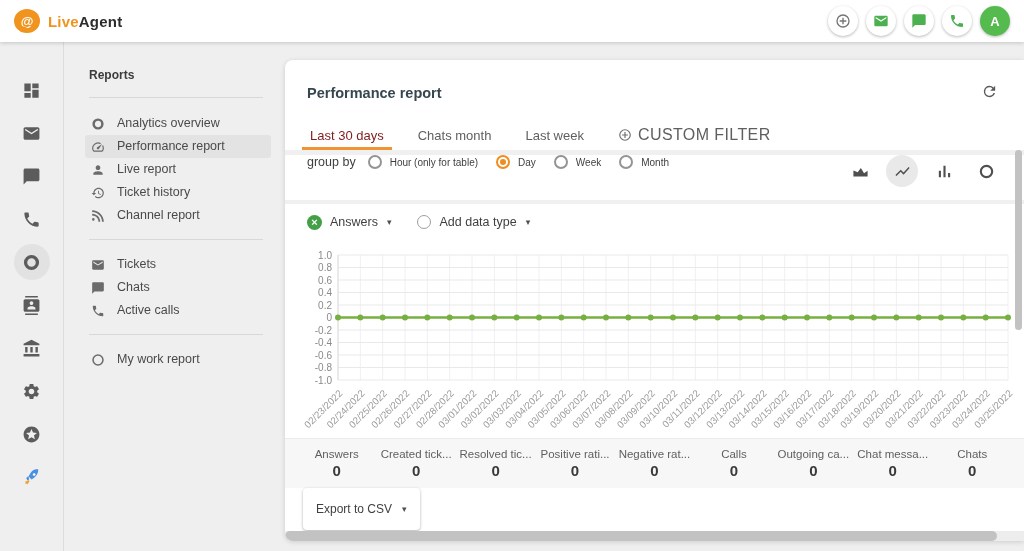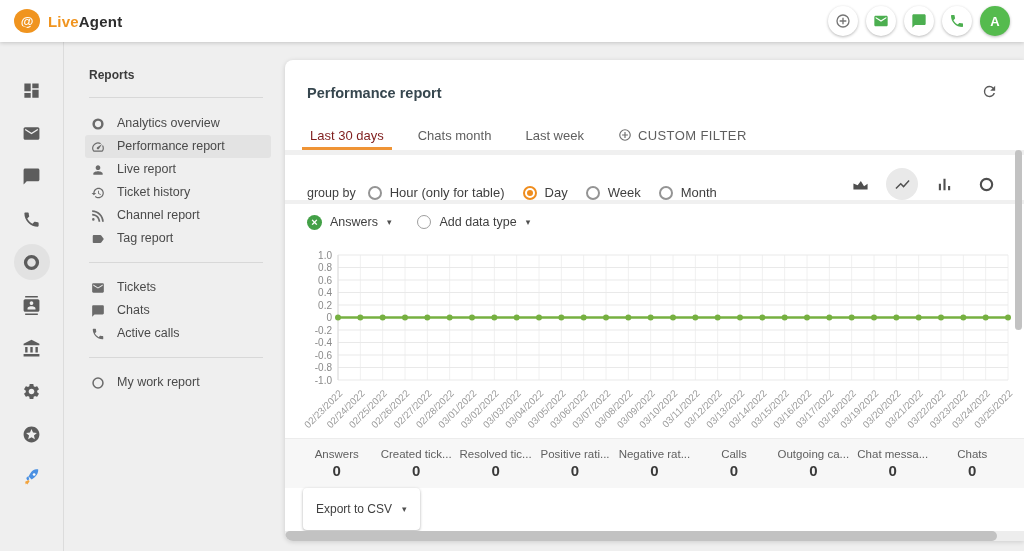--- a/index.html
+++ b/index.html
@@ -52,30 +52,30 @@
   .card-head{height:60px;display:flex;align-items:center;padding:6px 26px 0 22px;box-sizing:border-box}
   .page-title{font-size:14.5px;font-weight:600;color:#37474f;margin:0}
   .refresh{margin-left:auto;background:none;border:none;color:#5a5a5a;cursor:pointer;padding:0}
   .refresh svg{width:17px;height:17px}
 
   .tabs{display:flex;height:30px;padding:0 8px;align-items:stretch}
   .tab{border:none;background:none;padding:0 17px;font-size:13px;color:#5f5f5f;cursor:pointer;
        display:flex;align-items:center;gap:6px;position:relative;white-space:nowrap}
   .tab.active{color:#7f1d1d;font-weight:500}
   .tab.active:after{content:"";position:absolute;left:9px;right:9px;bottom:0;height:3px;background:#ef9435}
-  .tab.small{font-size:13px;letter-spacing:.4px}
+  .tab.small{font-size:16px;letter-spacing:.4px}
   .tab .icon{color:#6e6e6e}
   .tab svg{width:14px;height:14px}
 
   .strip{height:5px;background:#f0f0f0}
   .strip.thin{height:4px}
 
-  .toolbar{height:45px;display:flex;align-items:flex-end;padding:0 22px;box-sizing:border-box}
+  .toolbar{height:45px;display:flex;align-items:flex-start;padding:0 22px;box-sizing:border-box}
   .gb-label{font-size:12.5px;color:#3f3f3f;margin-right:12px}
-  .radio{display:flex;align-items:center;gap:8px;margin-right:18px;font-size:13px;color:#3f3f3f;cursor:pointer}
+  .radio{display:flex;align-items:center;gap:8px;margin-right:18px;font-size:10px;color:#3f3f3f;cursor:pointer}
   .rdot{width:14px;height:14px;border:2px solid #949494;border-radius:50%;box-sizing:border-box;position:relative;flex:none}
   .rdot.on{border-color:#ef8d1e}
   .rdot.on:after{content:"";position:absolute;left:2px;top:2px;right:2px;bottom:2px;background:#ef8d1e;border-radius:50%}
   .chart-types{margin-left:auto;display:flex;align-items:center;gap:10px}
   .ct{width:32px;height:32px;border:none;background:none;border-radius:50%;color:#4f4f4f;cursor:pointer;
       display:flex;align-items:center;justify-content:center;padding:0}
   .ct svg{width:17px;height:17px}
   .ct.active{background:#e9e9e9}
 
   .series-row{height:36px;display:flex;align-items:center;gap:26px;padding:0 22px;box-sizing:border-box}
@@ -261,28 +261,20 @@
           </span>
           <span>Ticket history</span>
         </div>
         <div class="sb-item">
           <span class="icon">
             <svg viewBox="0 0 24 24" fill="currentColor">
               <path d="M6.18 17.82a2.18 2.18 0 1 1-4.36 0 2.18 2.18 0 0 1 4.36 0zM2 8.13v3.03c5.97 0 10.84 4.87 10.84 10.84h3.03C15.87 14.35 9.65 8.13 2 8.13zM2 2v3.03c9.39 0 16.97 7.58 16.97 16.97H22C22 10.95 13.05 2 2 2z"></path>
             </svg>
           </span>
           <span>Channel report</span>
-        </div>
-        <div class="sb-item">
-          <span class="icon">
-            <svg viewBox="0 0 24 24" fill="currentColor">
-              <path d="M17.63 5.84C17.27 5.33 16.67 5 16 5L5 5.01C3.9 5.01 3 5.9 3 7v10c0 1.1.9 1.99 2 1.99L16 19c.67 0 1.27-.33 1.63-.84L22 12l-4.37-6.16z"></path>
-            </svg>
-          </span>
-          <span>Tag report</span>
         </div>
       </div>
       <div class="sb-group">
         <div class="sb-item">
           <span class="icon">
             <svg viewBox="0 0 24 24" fill="currentColor">
               <path d="M20 4H4c-1.1 0-2 .9-2 2v12c0 1.1.9 2 2 2h16c1.1 0 2-.9 2-2V6c0-1.1-.9-2-2-2zm0 4-8 5-8-5V6l8 5 8-5v2z"></path>
             </svg>
           </span>
           <span>Tickets</span>

